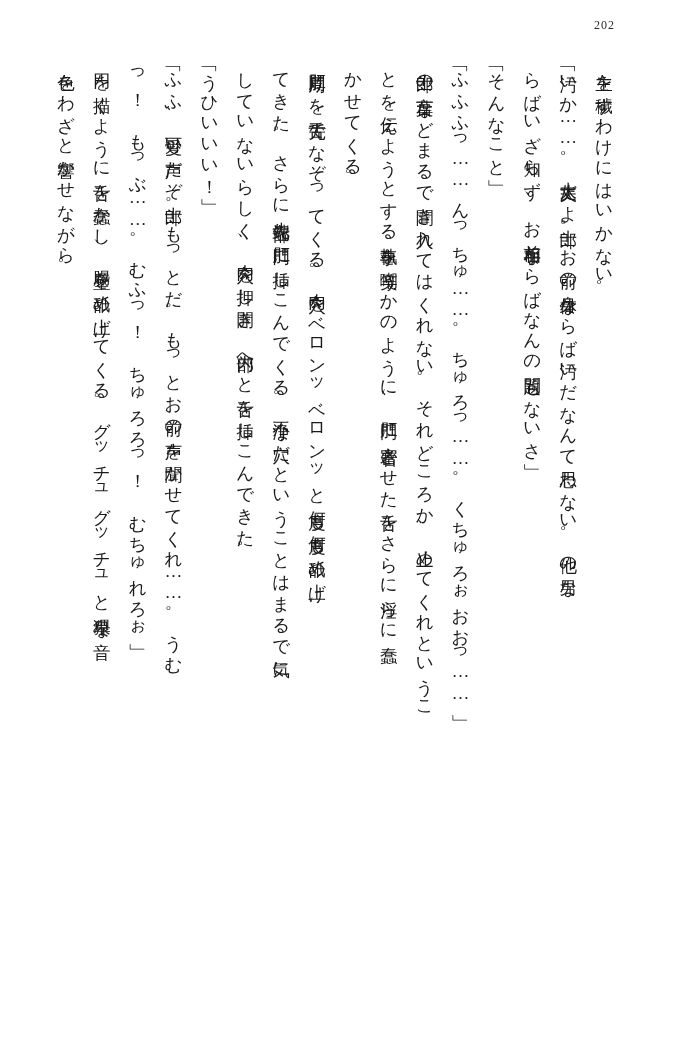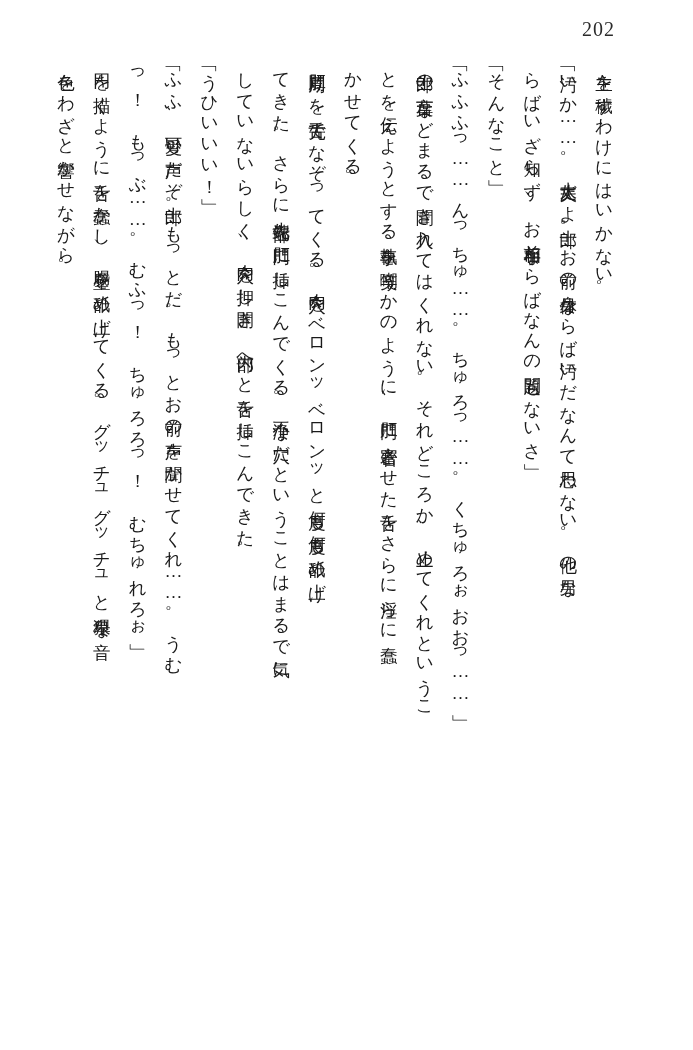--- a/index.html
+++ b/index.html
@@ -18,21 +18,21 @@
   #page {
     position: relative;
     width: 693px;
     height: 1050px;
     background: #ffffff;
   }
   #page-number {
     position: absolute;
     top: 18px;
     right: 78px;
-    font-size: 20px;
+    font-size: 12px;
     letter-spacing: 1px;
     color: #2b2b2b;
     font-family: "Liberation Serif", "DejaVu Serif", serif;
   }
   #text-block {
     position: absolute;
     top: 60px;
     right: 72px;
     left: 40px;
     bottom: 24px;

